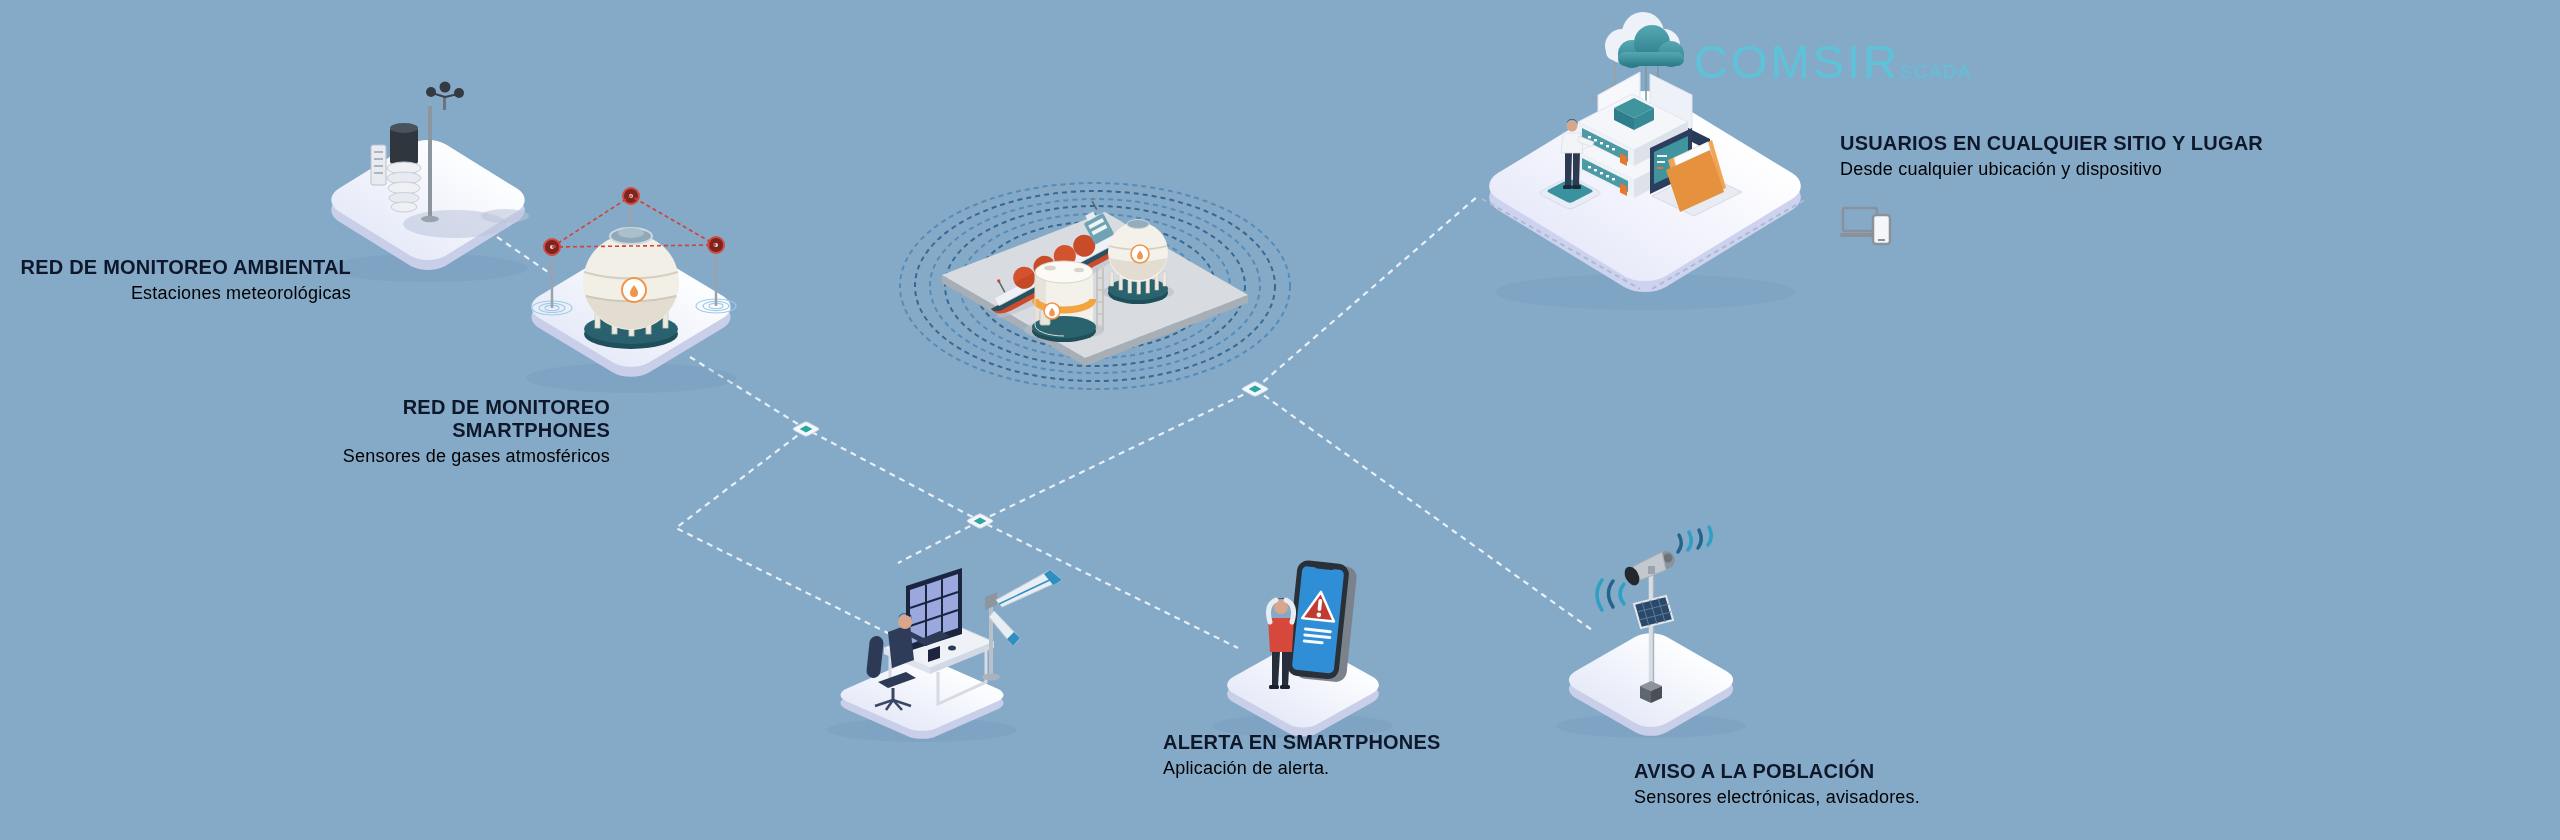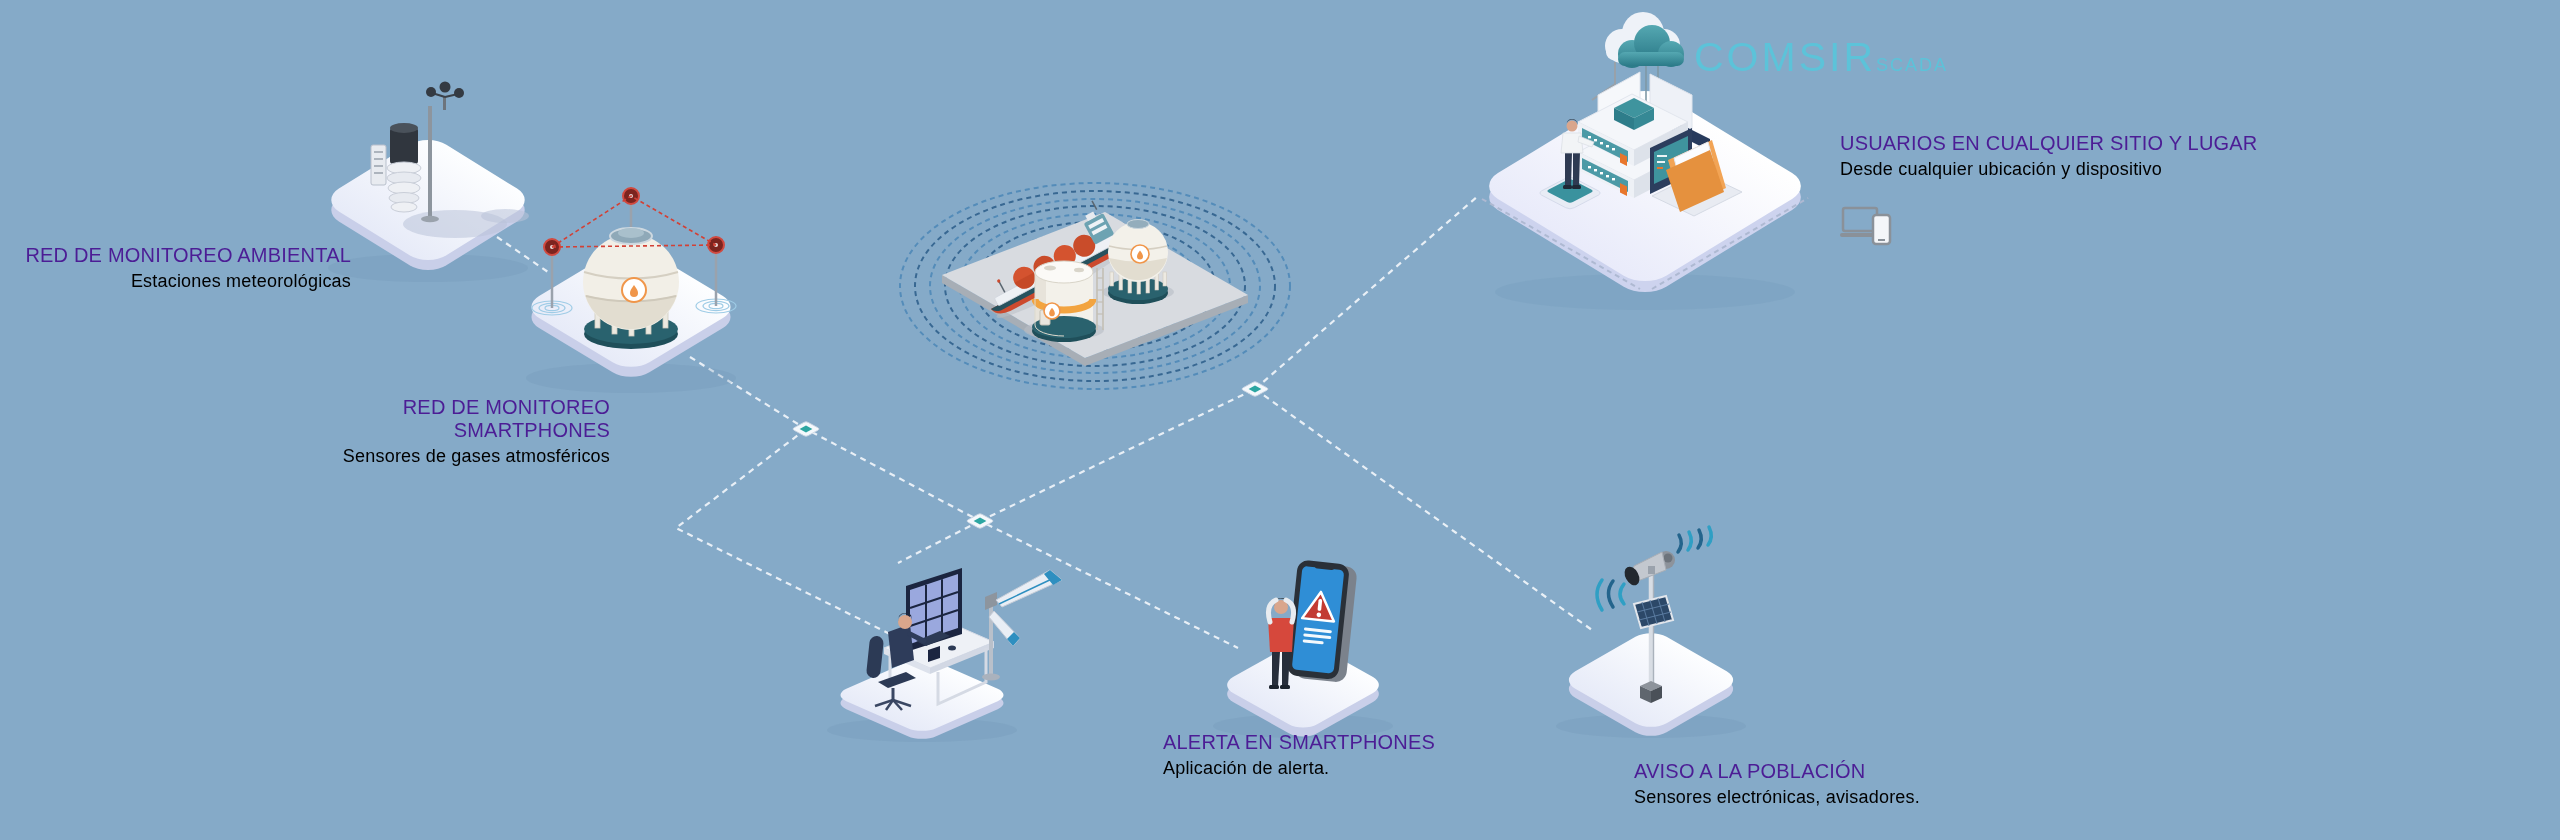--- a/index.html
+++ b/index.html
@@ -1,24 +1,24 @@
 <!DOCTYPE html>
 <html><head>
 <meta charset="utf-8">
 <style>
   html,body{margin:0;padding:0;background:#85aac8;}
   #stage{position:relative;width:2560px;height:840px;background:#85aac8;overflow:hidden;
          font-family:"Liberation Sans",sans-serif;}
   #art{position:absolute;left:0;top:0;width:2560px;height:840px;}
   .lbl{position:absolute;line-height:1.15;}
-  .lbl .t{font-weight:normal;font-size:20px;color:#4c1d95;letter-spacing:.2px;}
+  .lbl .t{font-weight:bold;font-size:20px;color:#0f172a;letter-spacing:.2px;}
   .lbl .s{font-size:18px;color:#000000;margin-top:4px;letter-spacing:.2px;}
   .right{text-align:right;}
   #logo{position:absolute;left:1694px;top:34px;color:#5cc3d9;white-space:nowrap;}
-  #logo .big{font-size:41px;letter-spacing:3px;font-weight:400;}
+  #logo .big{font-size:47px;letter-spacing:3px;font-weight:400;}
   #logo .small{font-size:18px;letter-spacing:2px;font-weight:400;}
   #devices-icon{display:block;margin-top:26px;}
 </style>
 </head>
 <body>
 
 <div id="stage">
 
 <svg id="art" viewBox="0 0 2560 840" xmlns="http://www.w3.org/2000/svg">
   <defs>
@@ -435,21 +435,21 @@
       <path d="M1698,548 Q1704,540 1699,530" stroke="#23648c" stroke-width="3.5"></path>
       <path d="M1708,545 Q1714,537 1709,527" stroke="#2f9fc4" stroke-width="3.5"></path>
     </g>
   </g>
 </svg>
 
 <div id="logo">
   <span class="big">COMSIR</span><span class="small">SCADA</span>
 </div>
 
-<div class="lbl right" style="left:0;top:244px;width:351px;">
+<div class="lbl right" style="left:0;top:256px;width:351px;">
   <div class="t">RED DE MONITOREO AMBIENTAL</div>
   <div class="s">Estaciones meteorológicas</div>
 </div>
 
 <div class="lbl right" style="left:280px;top:396px;width:330px;">
   <div class="t">RED DE MONITOREO SMARTPHONES</div>
   <div class="s">Sensores de gases atmosféricos</div>
 </div>
 
 <div class="lbl" style="left:1840px;top:132px;width:460px;">

